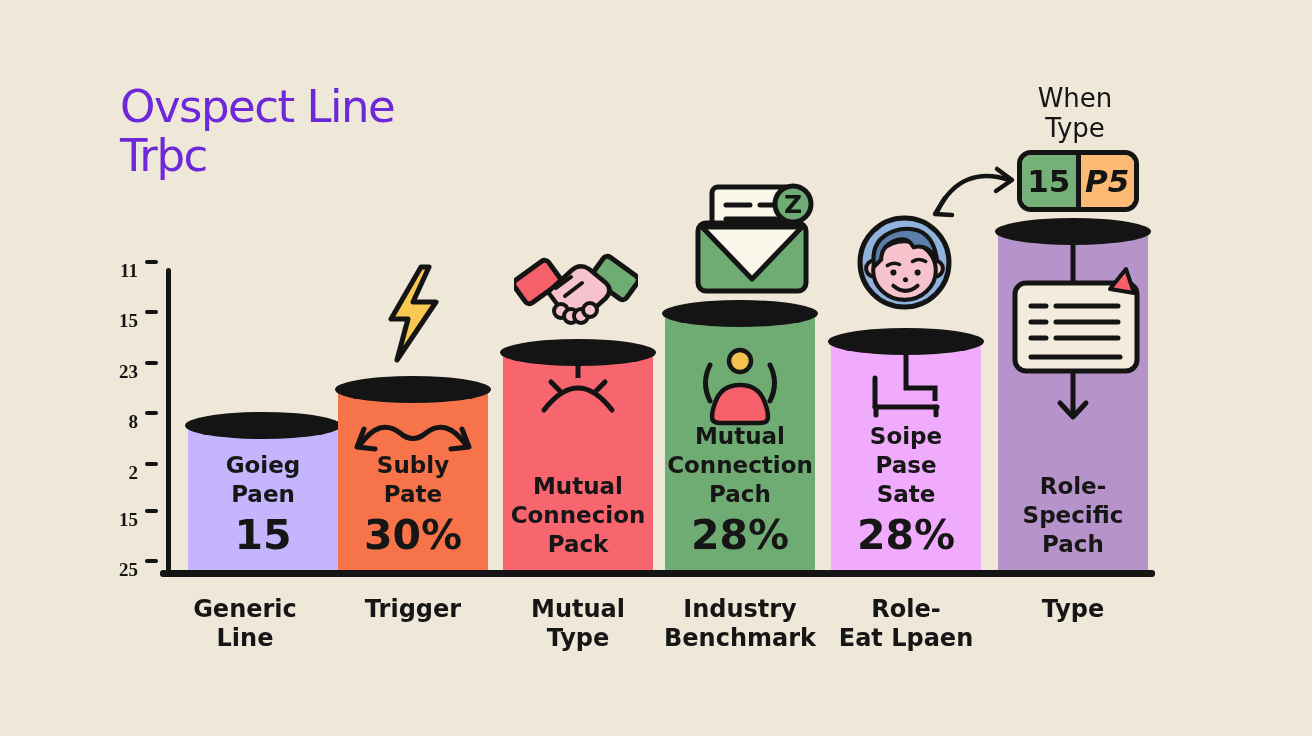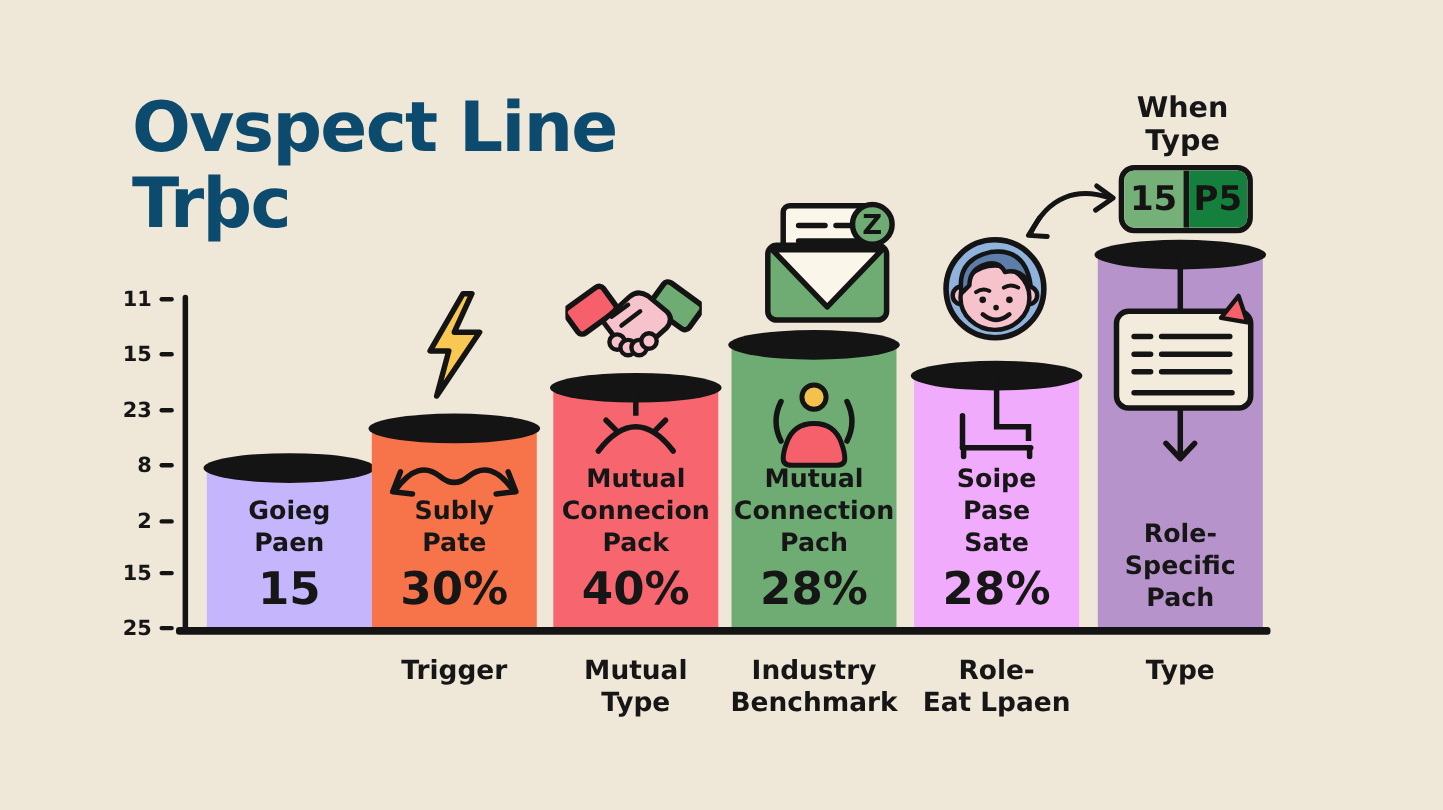--- a/index.html
+++ b/index.html
@@ -1,41 +1,41 @@
 <!DOCTYPE html>
 <html><head>
 <meta charset="utf-8">
 <style>
   html,body{margin:0;padding:0;background:#d8d2c4;}
   .canvas{
     position:relative;width:1312px;height:736px;background:#EFE8D9;overflow:hidden;
     font-family:"DejaVu Sans","Liberation Sans",sans-serif;color:#161616;
   }
   .title{
-    position:absolute;left:120px;top:82px;font-size:63px;font-weight:700;
-    letter-spacing:-1.5px;line-height:1.09;color:#0c4a6e;
+    position:absolute;left:120px;top:82px;font-size:45px;font-weight:400;
+    letter-spacing:-1.5px;line-height:1.09;color:#6d28d9;
   }
   
   .axis-v{position:absolute;left:166px;top:268px;width:5px;height:306px;background:#141414;border-radius:3px;z-index:3;}
   .axis-h{position:absolute;left:160px;top:570px;width:995px;height:7px;background:#141414;border-radius:3px;z-index:3;}
-  .tick{position:absolute;left:92px;width:66px;display:flex;align-items:center;justify-content:flex-end;gap:7px;
-        font-size:19px;font-weight:bold;height:24px;}
+  .tick{position:absolute;left:92px;width:66px;display:flex;align-items:flex-start;justify-content:flex-end;gap:7px;
+        font-size:19px;font-weight:bold;height:24px;font-family:Liberation Serif, serif;}
   .tick .dash{width:13px;height:4px;background:#141414;border-radius:2px;}
   
   .bar{position:absolute;width:150px;z-index:1;}
   .ellipse{position:absolute;left:-3px;top:-13px;width:156px;height:27px;background:#141414;border-radius:50%;}
   .bar-text{position:absolute;left:0;right:0;bottom:15px;display:flex;flex-direction:column;align-items:center;gap:1px;}
   .bl{font-size:23px;font-weight:bold;line-height:1.22;}
   .bv{font-size:41px;font-weight:bold;line-height:1.1;margin-top:4px;}
   .inbar-icon{position:absolute;}
   
   .xlabel{position:absolute;top:595px;width:210px;text-align:center;font-size:24px;font-weight:bold;line-height:1.2;}
   
   .when{position:absolute;left:1005px;top:84px;width:140px;text-align:center;
-        font-size:26px;font-weight:bold;line-height:1.15;}
+        font-size:26px;font-weight:normal;line-height:1.15;}
   .badge{position:absolute;left:1017px;top:150px;width:112px;height:52px;display:flex;
          border:5px solid #141414;border-radius:14px;overflow:hidden;z-index:4;}
   .badge .cell{flex:1;display:flex;align-items:center;justify-content:center;
                font-size:31px;font-weight:bold;color:#141414;}
   .badge .cell:first-child{border-right:5px solid #141414;}
   svg{display:block;}
 </style>
 </head>
 <body>
 
@@ -105,21 +105,20 @@
     <div class="ellipse"></div>
     <svg class="inbar-icon" style="left:27px;top:0" width="96" height="64" viewBox="0 0 96 64">
       <path d="M48,0 V26" stroke="#141414" stroke-width="5" fill="none"></path>
       <path d="M14,58 Q48,14 82,58" stroke="#141414" stroke-width="5" fill="none" stroke-linecap="round"></path>
       <path d="M21,30 L30,39 M75,30 L66,39" stroke="#141414" stroke-width="5" fill="none" stroke-linecap="round"></path>
     </svg>
     <div class="bar-text">
       <div class="bl">Mutual</div>
       <div class="bl">Connecion</div>
       <div class="bl">Pack</div>
-      <div class="bv">40%</div>
     </div>
   </div>
 
   <div class="bar" style="left: 665px; top: 313px; height: 260px; background-color: rgb(111, 172, 116);">
     <div class="ellipse"></div>
     <svg class="inbar-icon" style="left:33px;top:30px" width="84" height="84" viewBox="0 0 84 84">
       <path d="M12,22 Q3,40 12,58" stroke="#141414" stroke-width="5" fill="none" stroke-linecap="round"></path>
       <path d="M72,22 Q81,40 72,58" stroke="#141414" stroke-width="5" fill="none" stroke-linecap="round"></path>
       <circle cx="42" cy="18" r="11" fill="#F2C14E" stroke="#141414" stroke-width="4.5"></circle>
       <path d="M14,74 Q14,68 17,60 Q23,42 42,42 Q61,42 67,60 Q70,68 70,74 Q70,80 62,80 L22,80 Q14,80 14,74 Z" fill="#F5606A" stroke="#141414" stroke-width="4.5" stroke-linejoin="round"></path>
@@ -205,29 +204,33 @@
     <path d="M37,71 Q49,81 61,71" stroke="#141414" stroke-width="4" fill="none" stroke-linecap="round"></path>
   </svg>
 
   <div class="when">
     <div>When</div>
     <div>Type</div>
   </div>
 
   <div class="badge">
     <div class="cell" style="background-color: rgb(116, 176, 119);">15</div>
-    <div class="cell" style="background-color: #15803d;">P5</div>
+    <div class="cell" style="background-color: #fdba74; font-style: italic;">P5</div>
   </div>
 
   <svg style="position:absolute;left:925px;top:160px" width="95" height="62" viewBox="0 0 95 62">
     <path d="M12,52 C28,18 55,10 84,20" fill="none" stroke="#141414" stroke-width="4.5" stroke-linecap="round"></path>
     <path d="M20,38 L10,54 L27,55" fill="none" stroke="#141414" stroke-width="4.5" stroke-linecap="round" stroke-linejoin="round"></path>
     <path d="M72,9 L87,20 L71,31" fill="none" stroke="#141414" stroke-width="4.5" stroke-linecap="round" stroke-linejoin="round"></path>
   </svg>
 
+  <div class="xlabel" style="left:140px">
+    <div>Generic</div>
+    <div>Line</div>
+  </div>
   <div class="xlabel" style="left:308px">
     <div>Trigger</div>
   </div>
   <div class="xlabel" style="left:473px">
     <div>Mutual</div>
     <div>Type</div>
   </div>
   <div class="xlabel" style="left:635px">
     <div>Industry</div>
     <div>Benchmark</div>

